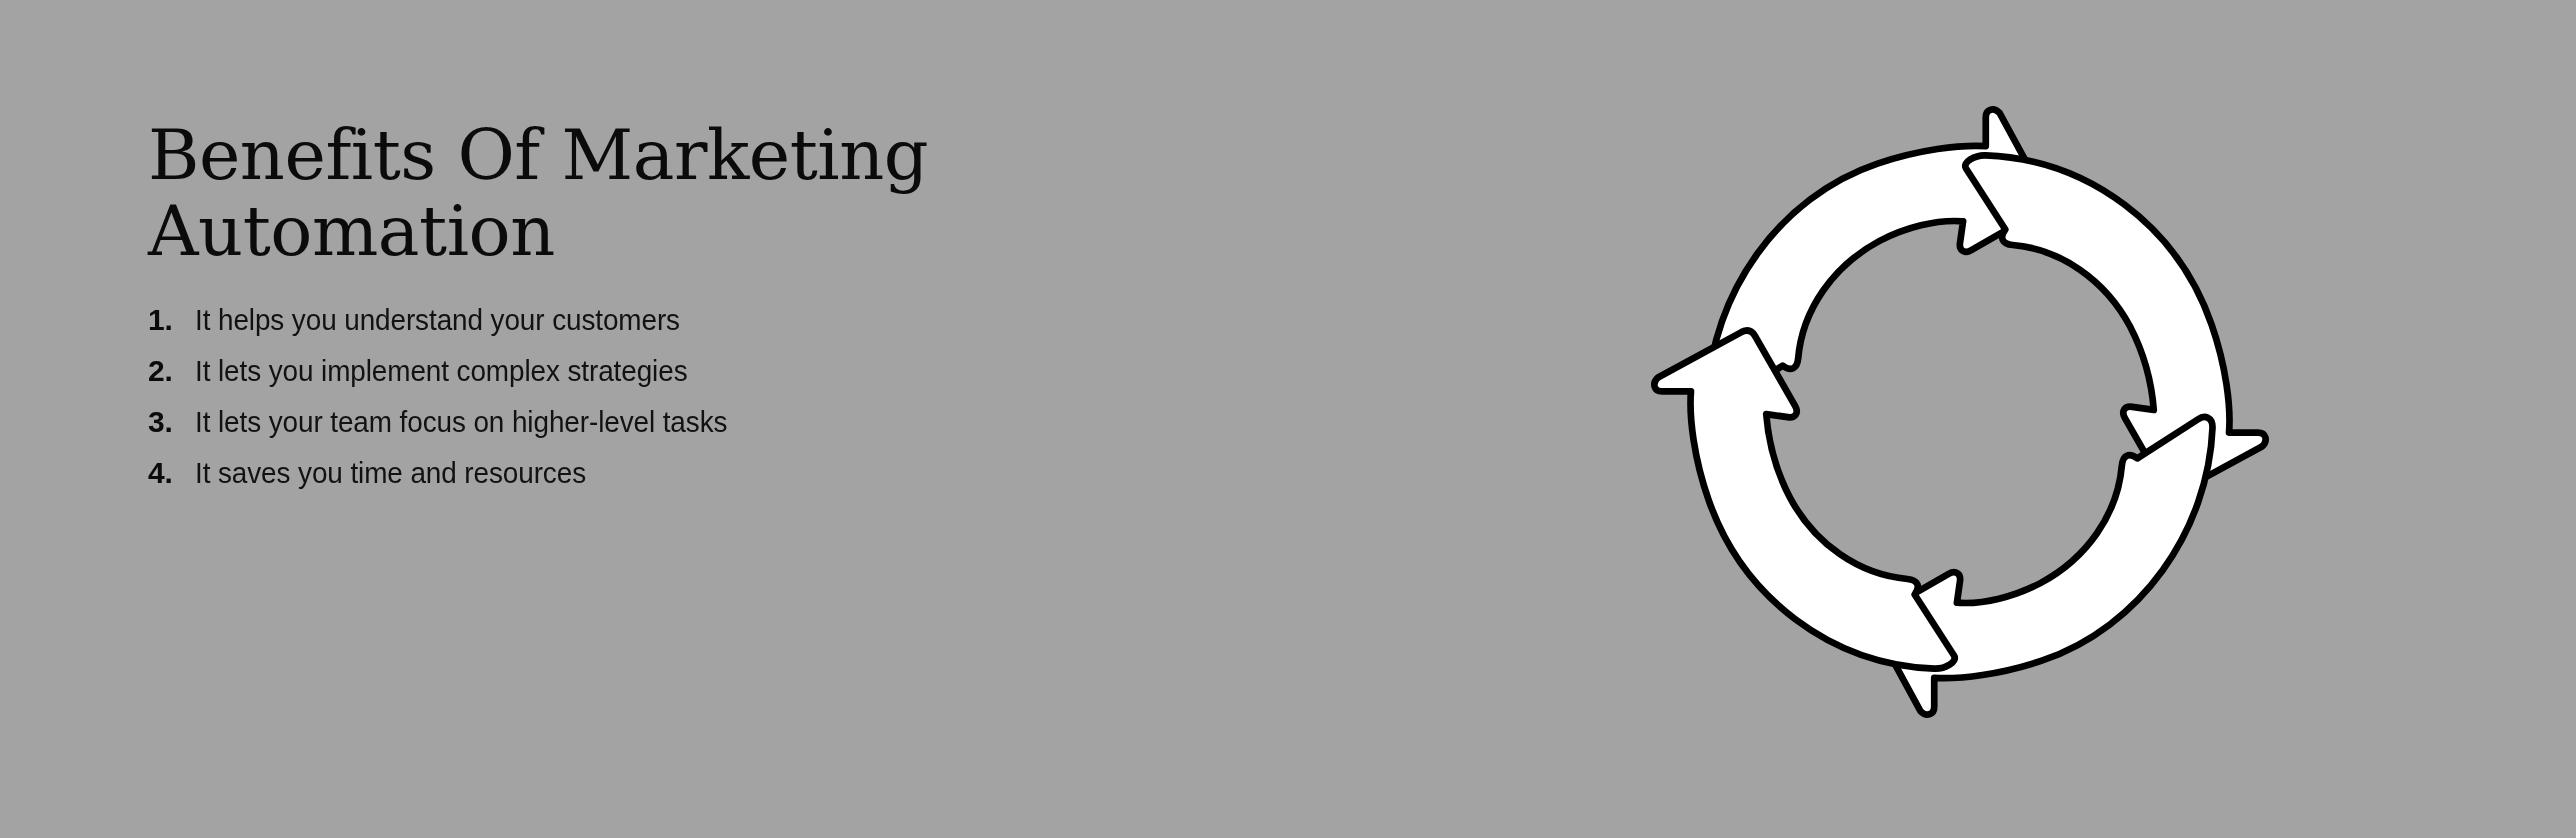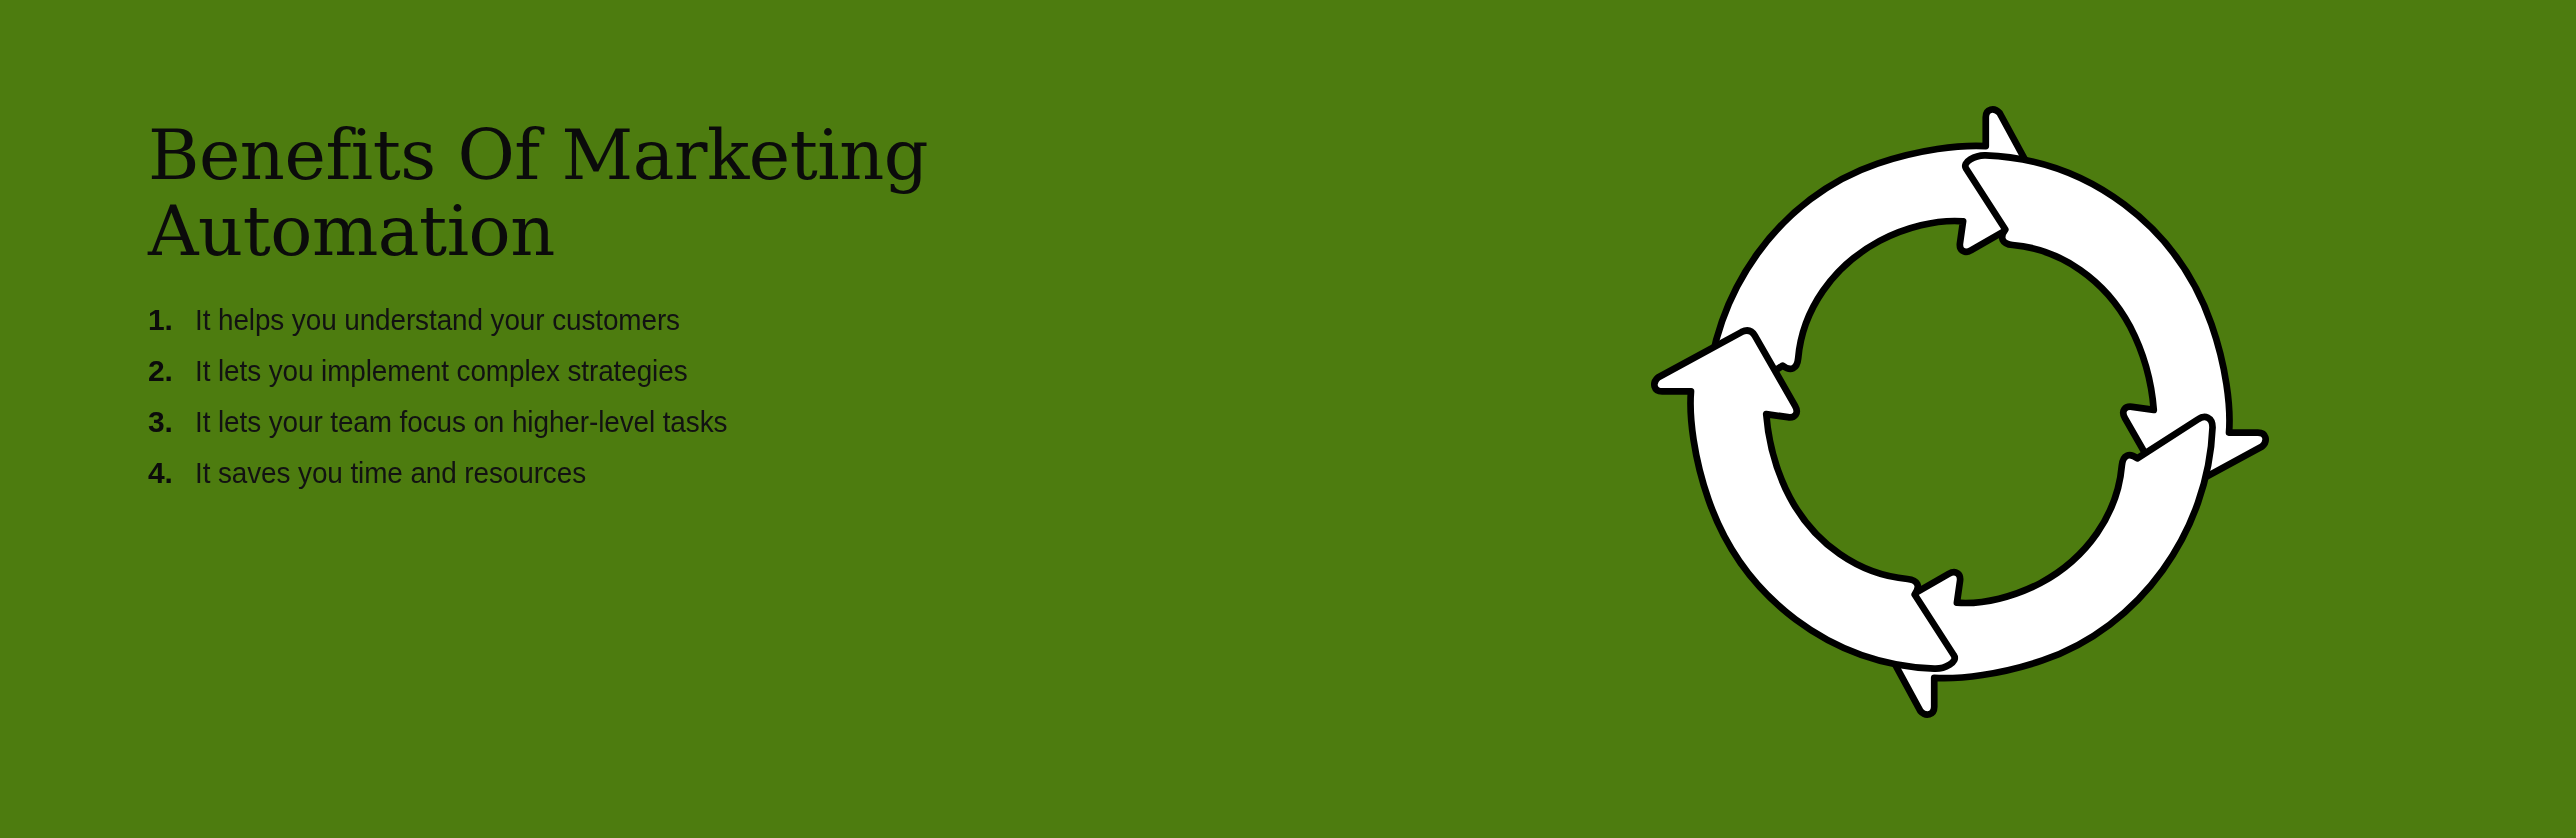--- a/index.html
+++ b/index.html
@@ -11,21 +11,21 @@
     width: 2577px;
     height: 839px;
     overflow: hidden;
     font-family: "Liberation Sans", sans-serif;
   }
 
   #banner {
     position: relative;
     width: 2577px;
     height: 839px;
-    background: #4d7c0f;
+    background: #a3a3a3;
     overflow: hidden;
   }
 
   
   #text-column {
     position: absolute;
     left: 148px;
     top: 118px;
     width: 1262px;
   }

